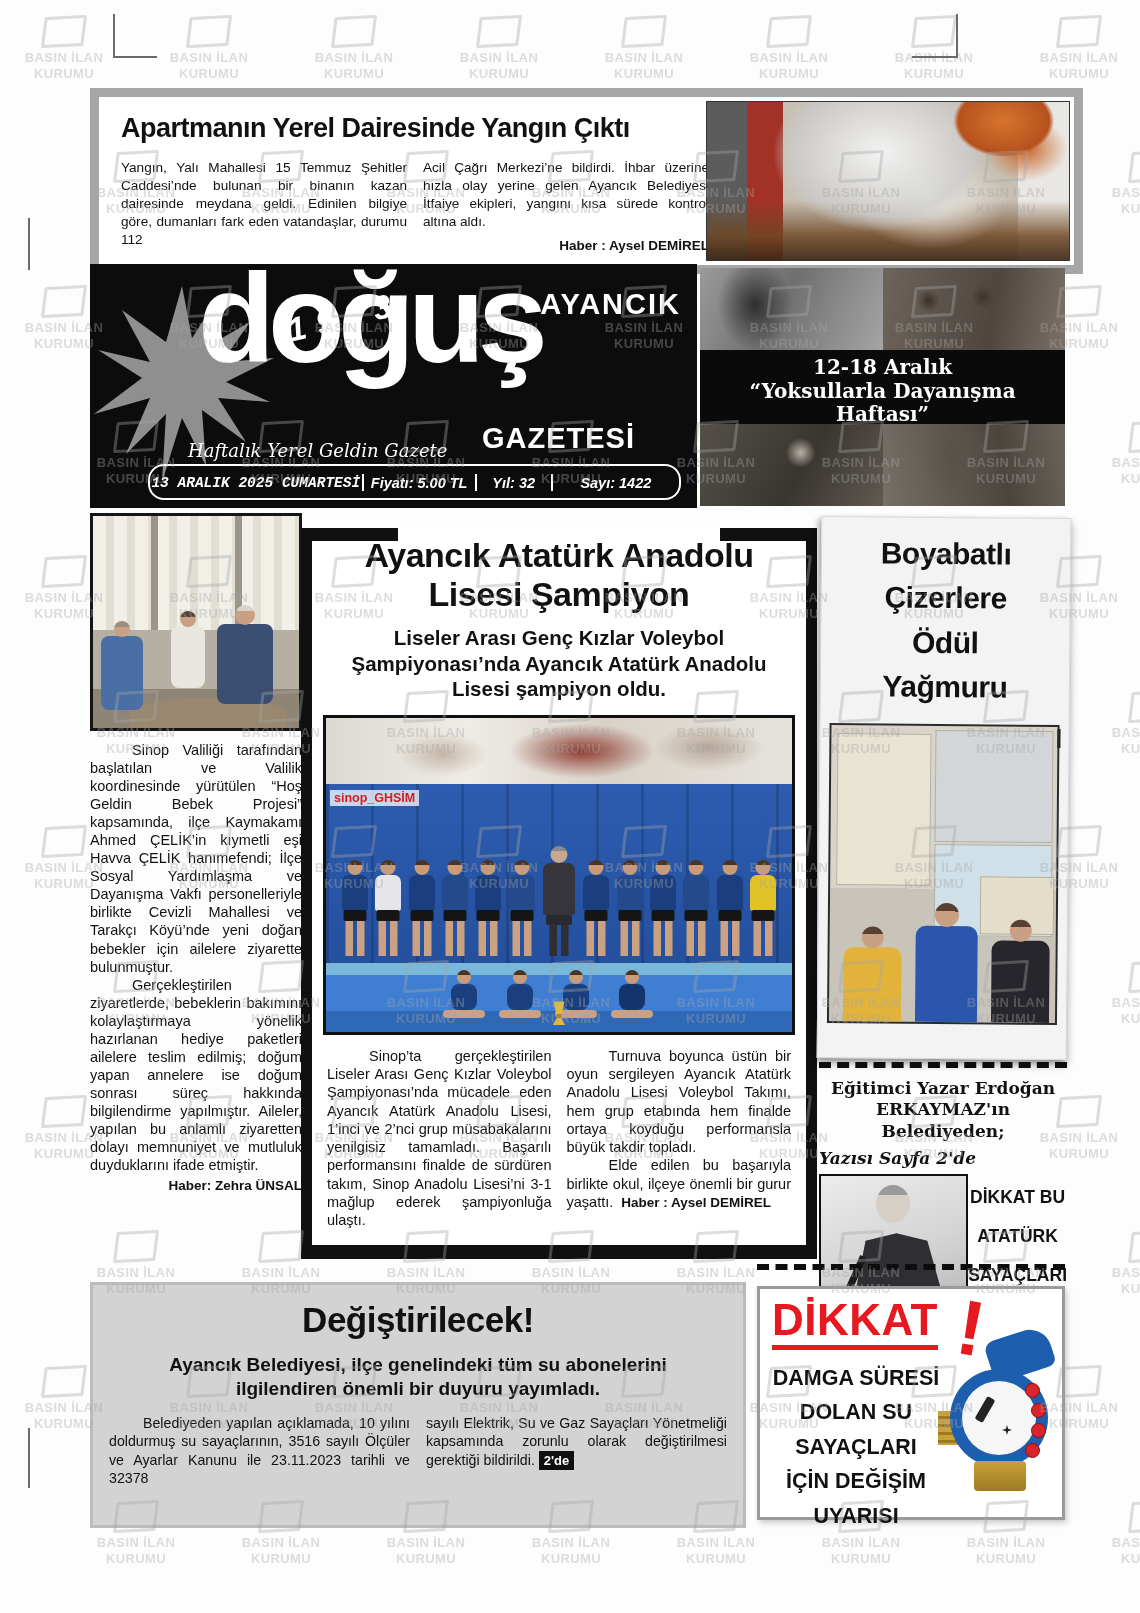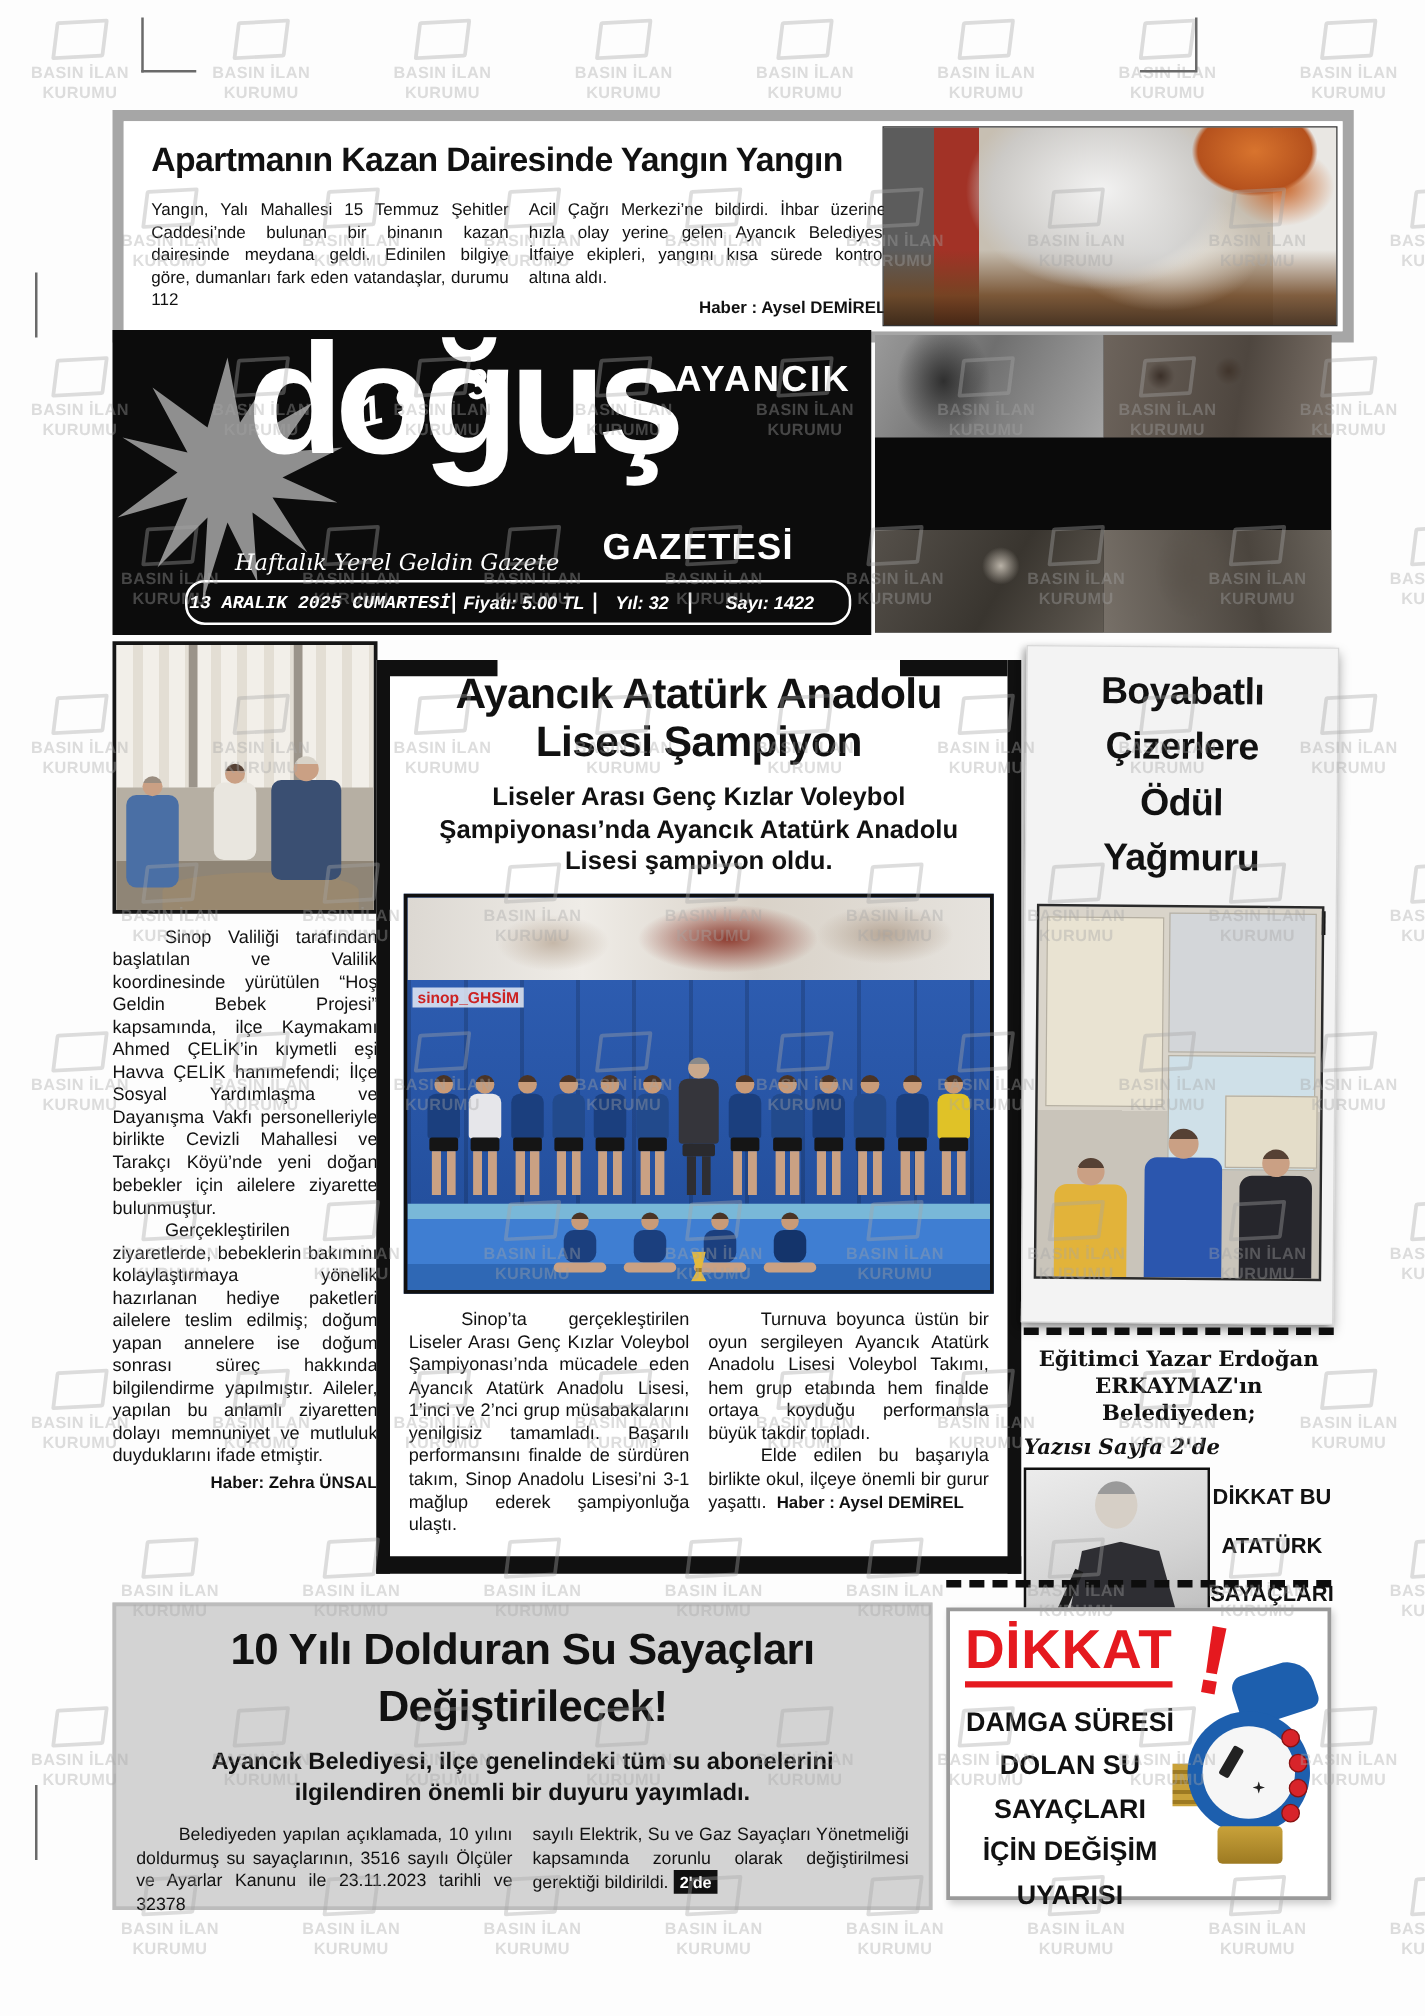--- a/index.html
+++ b/index.html
@@ -177,21 +177,21 @@
 
 <div class="crop" style="left:113px;top:14px;width:2px;height:44px;"></div>
 <div class="crop" style="left:113px;top:56px;width:44px;height:2px;"></div>
 <div class="crop" style="left:956px;top:14px;width:2px;height:44px;"></div>
 <div class="crop" style="left:912px;top:56px;width:44px;height:2px;"></div>
 <div class="crop" style="left:28px;top:218px;width:2px;height:52px;"></div>
 <div class="crop" style="left:28px;top:1428px;width:2px;height:60px;"></div>
 
 <div id="top-box" class="abs">
   <div class="inner">
-    <div class="top-head">Apartmanın Kazan Dairesinde Yangın Yangın</div>
+    <div class="top-head">Apartmanın Yerel Dairesinde Yangın Çıktı</div>
     <div class="top-cols">
       <div class="c">Yangın, Yalı Mahallesi 15 Temmuz Şehitler Caddesi’nde bulunan bir binanın kazan dairesinde meydana geldi. Edinilen bilgiye göre, dumanları fark eden vatandaşlar, durumu 112</div>
       <div class="c">
         <span>Acil Çağrı Merkezi’ne bildirdi. İhbar üzerine hızla olay yerine gelen Ayancık Belediyesi İtfaiye ekipleri, yangını kısa sürede kontrol altına aldı.</span>
         <span class="top-byline">Haber : Aysel DEMİREL</span>
       </div>
     </div>
     <div class="fire-photo"></div>
   </div>
 </div>
@@ -213,20 +213,25 @@
     <div class="cell" style="flex:0 0 14%;">Yıl: 32</div>
     <div class="cell" style="flex:1;">Sayı: 1422</div>
   </div>
 </div>
 
 <div id="collage" class="abs">
   <div class="cg t">
     <div class="c1"></div>
     <div class="c2"></div>
   </div>
+  <div class="cg-band">
+    <div>12-18 Aralık</div>
+    <div>“Yoksullarla Dayanışma</div>
+    <div>Haftası”</div>
+  </div>
   <div class="cg b">
     <div class="c3"></div>
     <div class="c4"></div>
   </div>
 </div>
 
 <div id="left-col" class="abs">
   <div class="lc-photo">
     <div class="frame" style="left:58px;"></div>
     <div class="frame" style="left:142px;"></div>
@@ -413,21 +418,20 @@
     <div class="col-title">
       <div>DİKKAT BU</div>
       <div>ATATÜRK</div>
       <div>SAYAÇLARI</div>
     </div>
   </div>
 </div>
 
 <div id="bottom-art" class="abs">
   <div class="ba-head">
-    <div>10 Yılı Dolduran Su Sayaçları</div>
     <div>Değiştirilecek!</div>
   </div>
   <div class="ba-sub">Ayancık Belediyesi, ilçe genelindeki tüm su abonelerini ilgilendiren önemli bir duyuru yayımladı.</div>
   <div class="ba-cols">
     <div class="c">
       <p style="display:block;">Belediyeden yapılan açıklamada, 10 yılını doldurmuş su sayaçlarının, 3516 sayılı Ölçüler ve Ayarlar Kanunu ile 23.11.2023 tarihli ve 32378</p>
     </div>
     <div class="c">
       <p>sayılı Elektrik, Su ve Gaz Sayaçları Yönetmeliği kapsamında zorunlu olarak değiştirilmesi gerektiği bildirildi.</p>
       <span class="badge">2'de</span>

